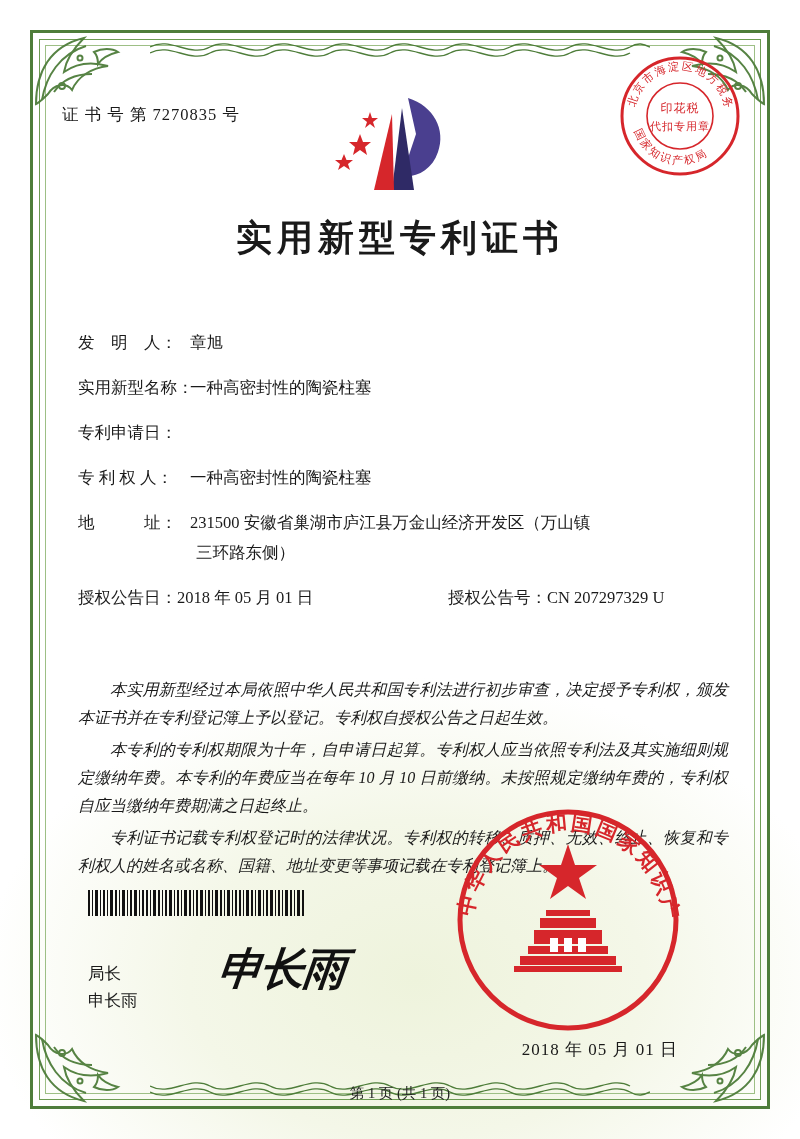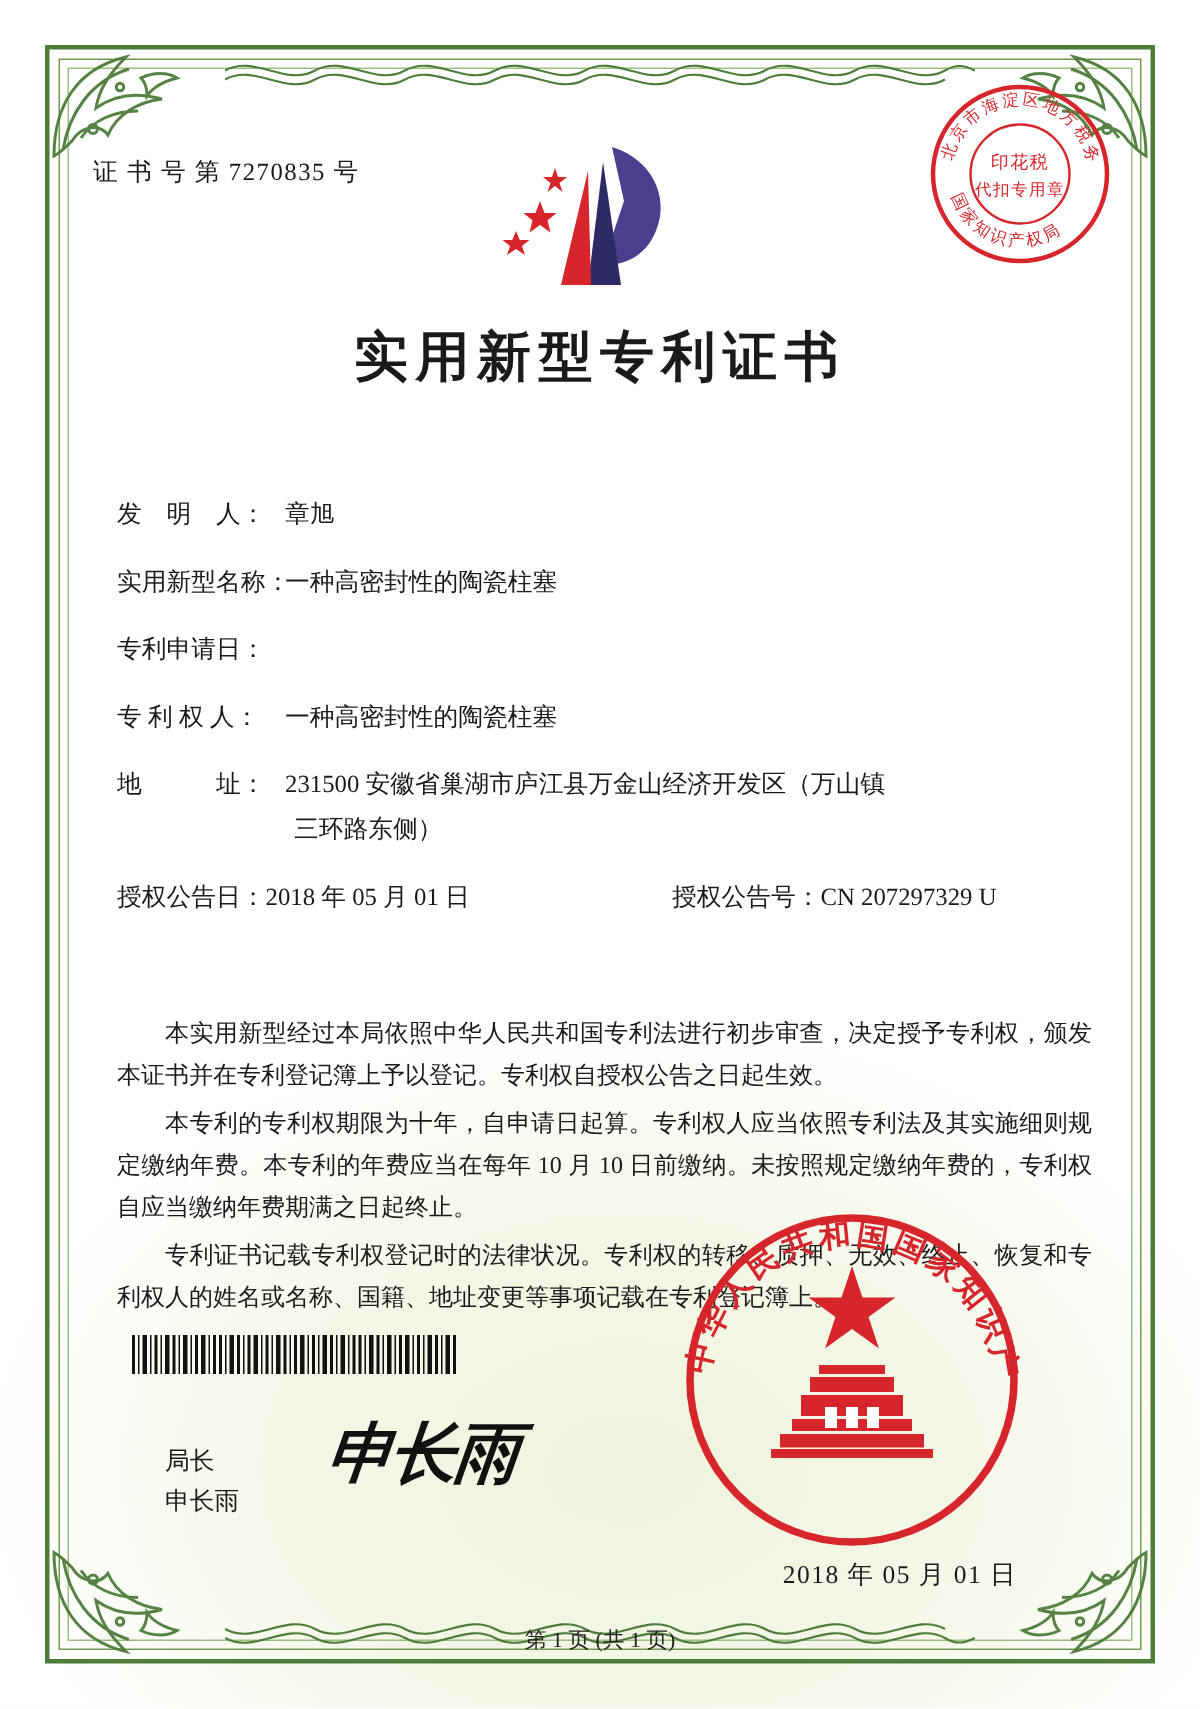--- a/index.html
+++ b/index.html
@@ -148,40 +148,40 @@
     left: 78px;
     right: 72px;
     top: 676px;
     font-size: 16px;
     line-height: 28px;
     text-align: justify;
   }
   .paras p {
     margin: 0 0 4px 0;
     text-indent: 2em;
+    font-style: italic;
   }
 
   
   .barcode {
     position: absolute;
     left: 88px;
     top: 890px;
     width: 218px;
     height: 26px;
   }
   .barcode svg { display:block; }
 
   
   .sig-label {
     position: absolute;
     left: 88px;
     top: 960px;
     font-size: 16.5px;
     line-height: 27px;
-    margin-left: 22px;
   }
   .sig-hand {
     position: absolute;
     left: 218px;
     top: 940px;
     width: 200px;
     height: 70px;
     font-family: "DejaVu Serif", serif;
     font-size: 44px;
     font-style: italic;

